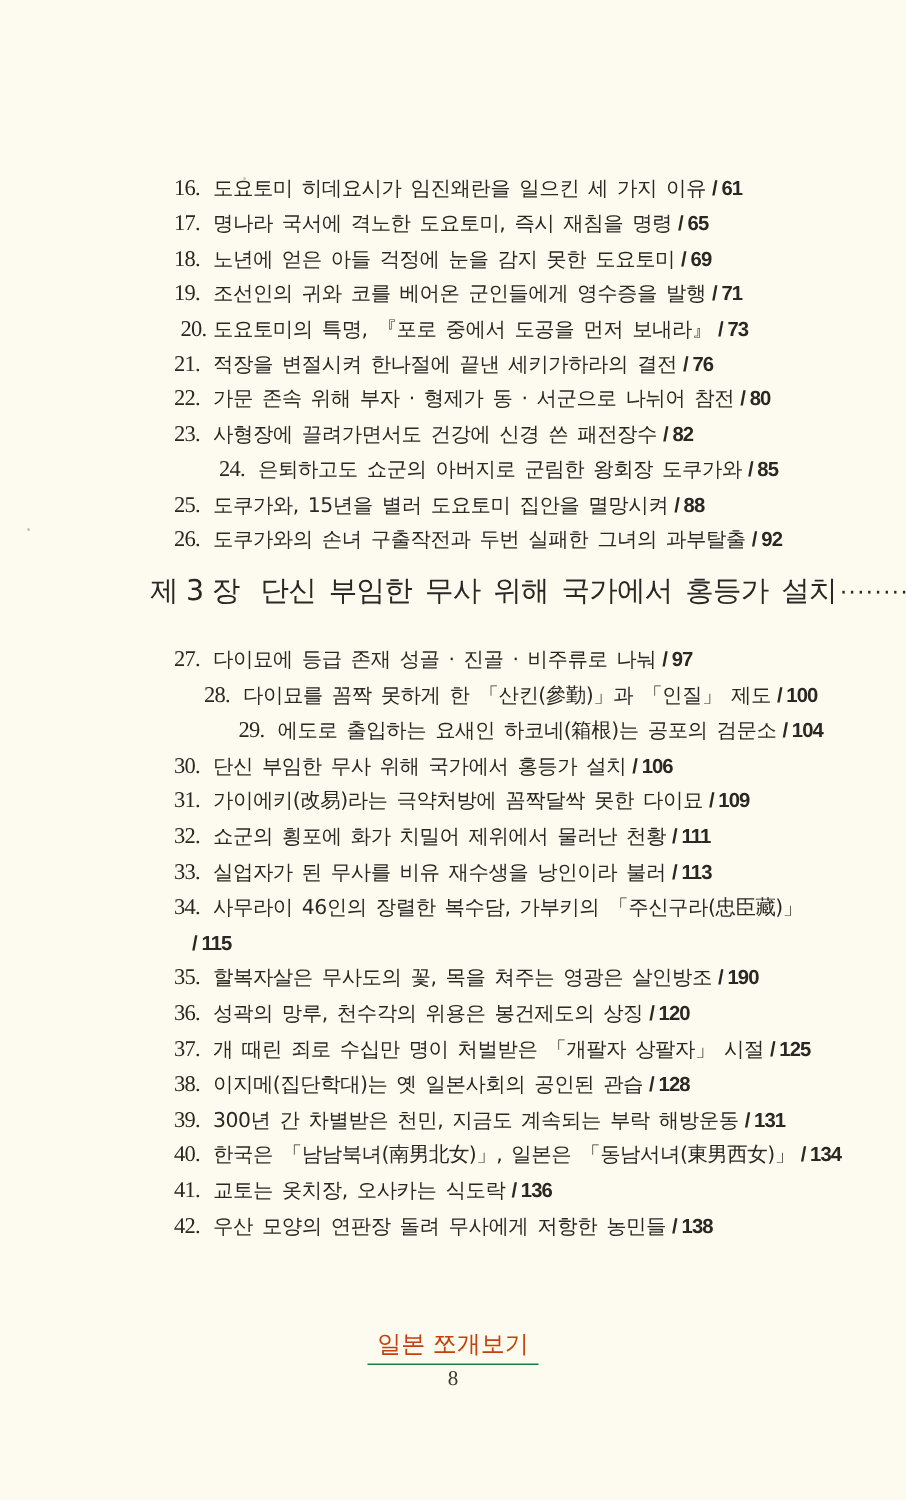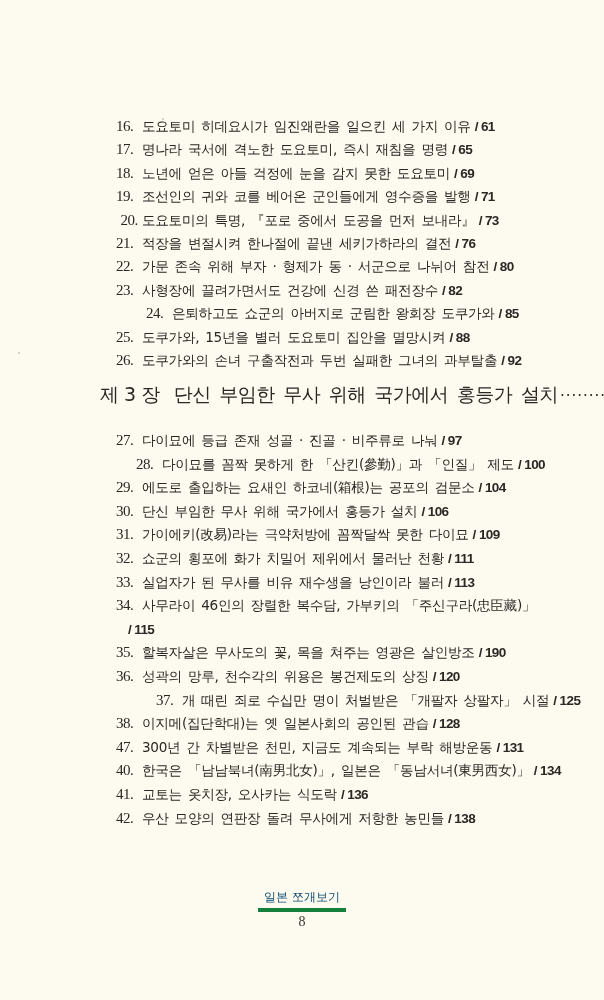--- a/index.html
+++ b/index.html
@@ -78,24 +78,24 @@
     }
     .footer {
       position: absolute;
       left: 0;
       width: 604px;
       top: 886px;
       text-align: center;
     }
     .footer .book-title {
       display: inline-block;
-      font-size: 12px;
-      color: #0c4a6e;
+      font-size: 16px;
+      color: #c2410c;
       padding: 0 6px 2px 6px;
-      border-bottom: 4px solid #15803d;
+      border-bottom: 1px solid #15803d;
     }
     .footer .page-number {
       display: block;
       font-family: "Liberation Serif", serif;
       font-size: 14px;
       color: #3a3632;
       margin-top: 2px;
     }
     .speck {
       position: absolute;
@@ -123,32 +123,32 @@
     <div class="toc-item" style="top:234px;"><span class="num">26.</span><span class="title">도쿠가와의 손녀 구출작전과 두번 실패한 그녀의 과부탈출</span> <span class="page-ref">/ 92</span></div>
   </div>
 
   <div class="chapter">
     <span class="label">제 3 장</span><span class="chtitle">단신 부임한 무사 위해 국가에서 홍등가 설치</span><span class="leader">··········</span>
   </div>
 
   <div class="toc-list" style="top:430px;">
     <div class="toc-item" style="top:0px;"><span class="num">27.</span><span class="title">다이묘에 등급 존재 성골 · 진골 · 비주류로 나눠</span> <span class="page-ref">/ 97</span></div>
     <div class="toc-item" style="top:23.6px;margin-left:20px;"><span class="num">28.</span><span class="title">다이묘를 꼼짝 못하게 한 「산킨(參勤)」과 「인질」 제도</span> <span class="page-ref">/ 100</span></div>
-    <div class="toc-item" style="top:47.2px;"><span class="num">29.</span><span class="title">에도로 출입하는 요새인 하코네(箱根)는 공포의 검문소</span> <span class="page-ref">/ 104</span></div>
+    <div class="toc-item" style="top:47.2px;margin-left:43px;"><span class="num">29.</span><span class="title">에도로 출입하는 요새인 하코네(箱根)는 공포의 검문소</span> <span class="page-ref">/ 104</span></div>
     <div class="toc-item" style="top:70.8px;"><span class="num">30.</span><span class="title">단신 부임한 무사 위해 국가에서 홍등가 설치</span> <span class="page-ref">/ 106</span></div>
     <div class="toc-item" style="top:94.4px;"><span class="num">31.</span><span class="title">가이에키(改易)라는 극약처방에 꼼짝달싹 못한 다이묘</span> <span class="page-ref">/ 109</span></div>
     <div class="toc-item" style="top:118px;"><span class="num">32.</span><span class="title">쇼군의 횡포에 화가 치밀어 제위에서 물러난 천황</span> <span class="page-ref">/ 111</span></div>
     <div class="toc-item" style="top:141.6px;"><span class="num">33.</span><span class="title">실업자가 된 무사를 비유 재수생을 낭인이라 불러</span> <span class="page-ref">/ 113</span></div>
     <div class="toc-item" style="top:165.2px;"><span class="num">34.</span><span class="title">사무라이 46인의 장렬한 복수담, 가부키의 「주신구라(忠臣藏)」</span> <span class="page-ref"></span></div>
     <div class="toc-item wrap-line" style="top:188.8px;"><span class="page-ref">/ 115</span></div>
     <div class="toc-item" style="top:212.4px;"><span class="num">35.</span><span class="title">할복자살은 무사도의 꽃, 목을 쳐주는 영광은 살인방조</span> <span class="page-ref">/ 190</span></div>
     <div class="toc-item" style="top:236px;"><span class="num">36.</span><span class="title">성곽의 망루, 천수각의 위용은 봉건제도의 상징</span> <span class="page-ref">/ 120</span></div>
-    <div class="toc-item" style="top:259.6px;margin-left:40px;"><span class="num">37.</span><span class="title">개 때린 죄로 수십만 명이 처벌받은 「개팔자 상팔자」 시절</span> <span class="page-ref">/ 125</span></div>
+    <div class="toc-item" style="top:259.6px;"><span class="num">37.</span><span class="title">개 때린 죄로 수십만 명이 처벌받은 「개팔자 상팔자」 시절</span> <span class="page-ref">/ 125</span></div>
     <div class="toc-item" style="top:283.2px;"><span class="num">38.</span><span class="title">이지메(집단학대)는 옛 일본사회의 공인된 관습</span> <span class="page-ref">/ 128</span></div>
-    <div class="toc-item" style="top:306.8px;"><span class="num">47.</span><span class="title">300년 간 차별받은 천민, 지금도 계속되는 부락 해방운동</span> <span class="page-ref">/ 131</span></div>
+    <div class="toc-item" style="top:306.8px;"><span class="num">39.</span><span class="title">300년 간 차별받은 천민, 지금도 계속되는 부락 해방운동</span> <span class="page-ref">/ 131</span></div>
     <div class="toc-item" style="top:330.4px;"><span class="num">40.</span><span class="title">한국은 「남남북녀(南男北女)」, 일본은 「동남서녀(東男西女)」</span> <span class="page-ref">/ 134</span></div>
     <div class="toc-item" style="top:354px;"><span class="num">41.</span><span class="title">교토는 옷치장, 오사카는 식도락</span> <span class="page-ref">/ 136</span></div>
     <div class="toc-item" style="top:377.6px;"><span class="num">42.</span><span class="title">우산 모양의 연판장 돌려 무사에게 저항한 농민들</span> <span class="page-ref">/ 138</span></div>
   </div>
 
   <div class="footer">
     <span class="book-title">일본 쪼개보기</span>
     <span class="page-number">8</span>
   </div>
 

